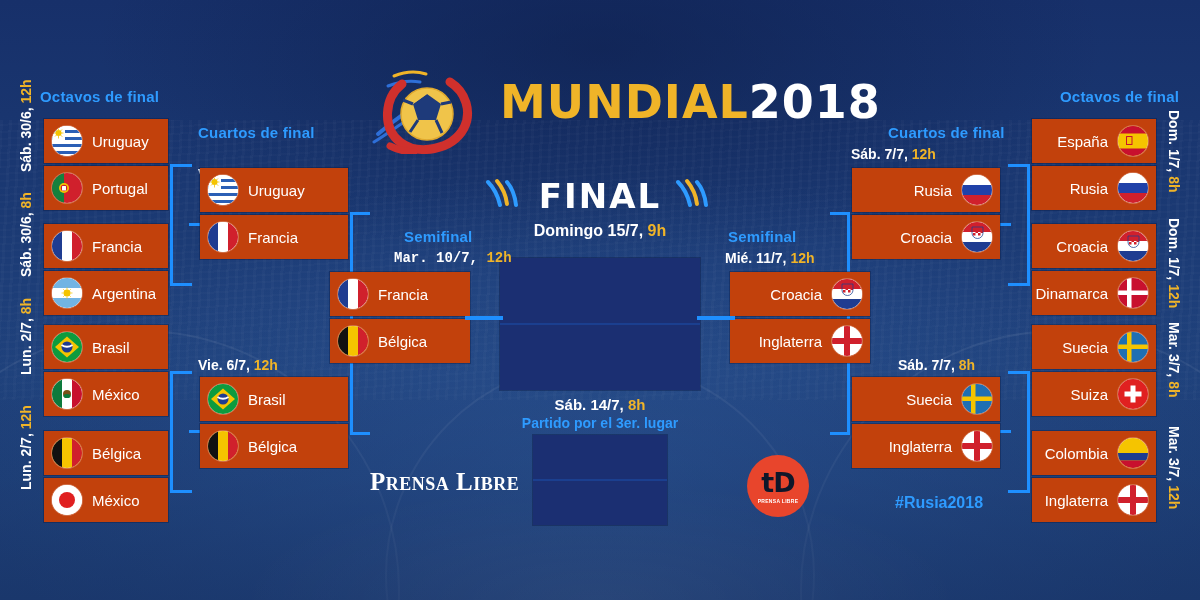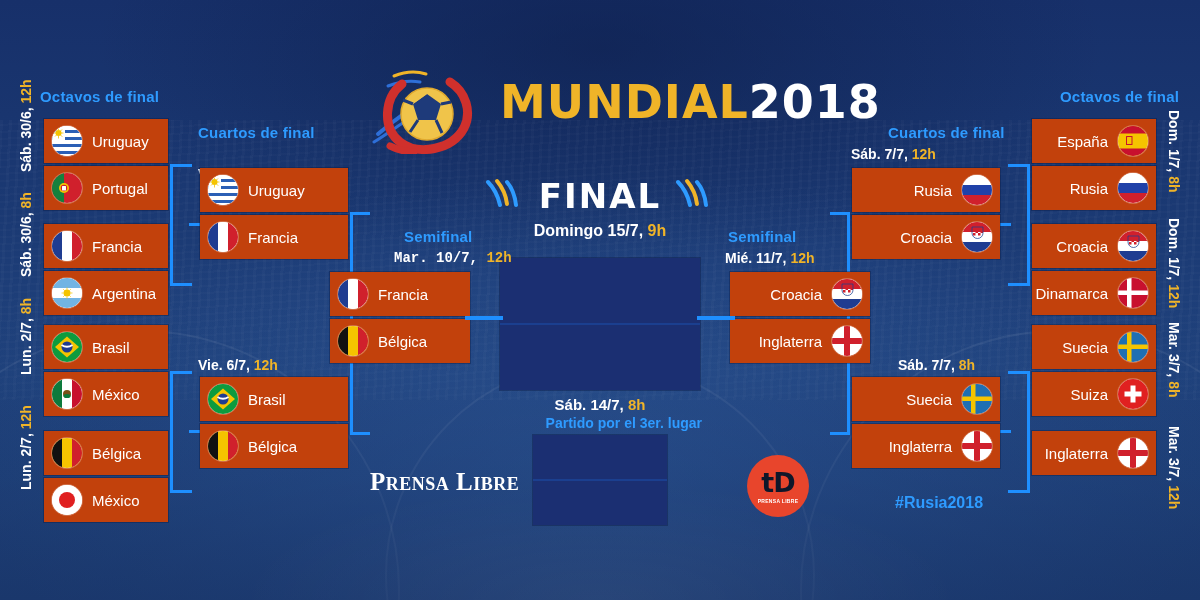--- a/index.html
+++ b/index.html
@@ -101,21 +101,21 @@
     background:#1b2f72; box-shadow:0 0 0 1px rgba(10,24,64,.4);
   }
   #final-box .split{ position:absolute; left:0; right:0; top:65px; height:2px; background:#1b3f8f; }
 
   #third-date{
     position:absolute; left:470px; top:396px; width:260px; text-align:center;
     font-size:15px; font-weight:bold; color:#fff;
   }
   #third-date .hr{ color:#f0b428; }
   #third-label{
-    position:absolute; left:442px; top:415px; width:260px; text-align:right;
+    position:absolute; left:470px; top:415px; width:260px; text-align:center;
     font-size:14px; font-weight:bold; color:#2e9bff;
   }
   #third-box{
     position:absolute; left:533px; top:435px; width:134px; height:90px;
     background:#1b2f72; box-shadow:0 0 0 1px rgba(10,24,64,.4);
   }
   #third-box .split{ position:absolute; left:0; right:0; top:44px; height:2px; background:#1b3f8f; }
 
   
   #prensa{
@@ -501,20 +501,28 @@
           <rect width="60" height="60" fill="#e02020"></rect>
           <rect x="25" y="13" width="10" height="34" fill="#fff"></rect>
           <rect x="13" y="25" width="34" height="10" fill="#fff"></rect>
         </svg></span>
       <span class="nm">Suiza</span>
     </div>
 </div>
 <div class="match" style="left:1032px; top:431px; width:124px;">
   <div class="team right">
       <span class="flag"><svg viewBox="0 0 60 60" width="30" height="30" preserveAspectRatio="xMidYMid slice">
+          <rect width="60" height="60" fill="#f5c400"></rect>
+          <rect y="30" width="60" height="15" fill="#1f3c91"></rect>
+          <rect y="45" width="60" height="15" fill="#c8102e"></rect>
+        </svg></span>
+      <span class="nm">Colombia</span>
+    </div>
+  <div class="team right">
+      <span class="flag"><svg viewBox="0 0 60 60" width="30" height="30" preserveAspectRatio="xMidYMid slice">
           <rect width="60" height="60" fill="#fff"></rect>
           <rect x="24" width="12" height="60" fill="#d0202c"></rect>
           <rect y="24" width="60" height="12" fill="#d0202c"></rect>
         </svg></span>
       <span class="nm">Inglaterra</span>
     </div>
 </div>
 
 <div class="conn">
   <span style="left:1027px; top:164px; width:3px; height:122px;"></span>

